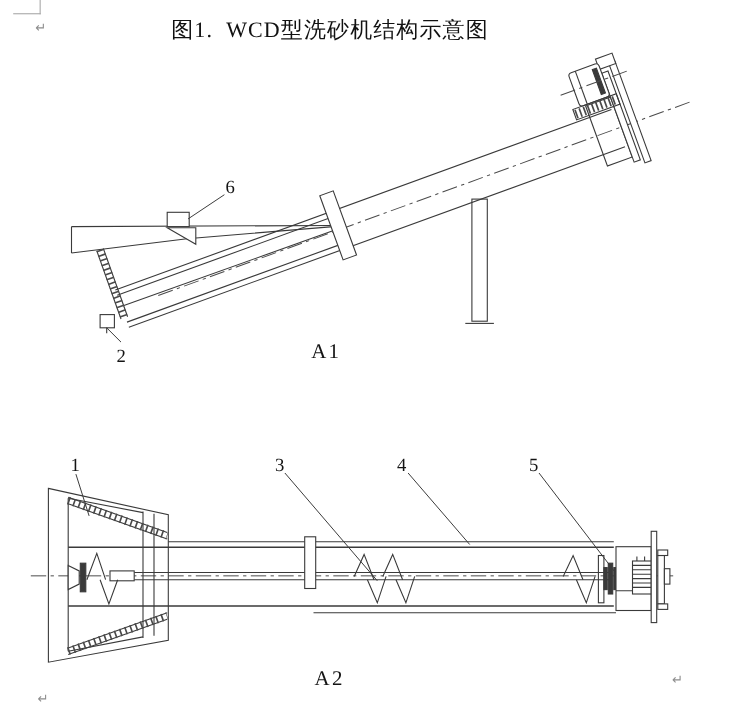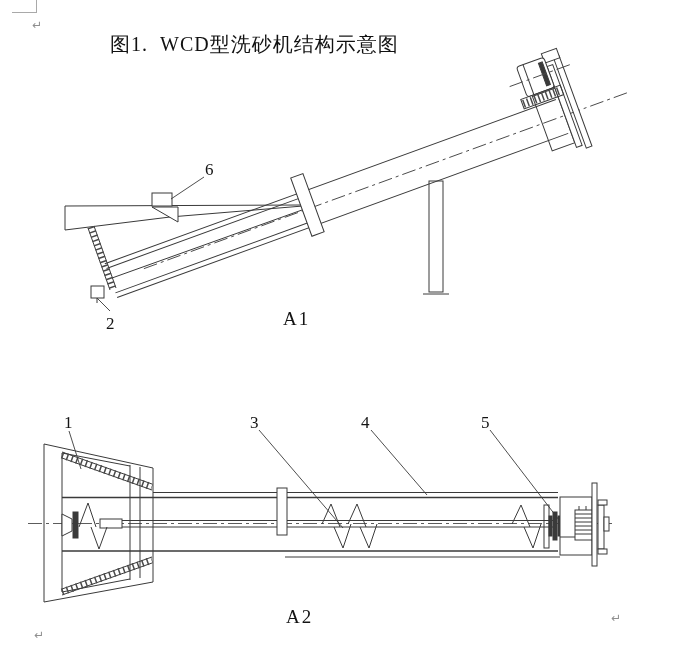--- a/index.html
+++ b/index.html
@@ -1,18 +1,18 @@
 <!DOCTYPE html>
 <html><head>
 <meta charset="utf-8">
 <style>
   html,body{margin:0;padding:0;background:#ffffff;}
   .page{position:relative;width:680px;height:648px;background:#ffffff;overflow:hidden;
         font-family:"Liberation Serif","DejaVu Serif",serif;}
-  .figure-title{position:absolute;left:110px;top:31px;width:380px;text-align:left;
+  .figure-title{position:absolute;left:110px;top:14px;width:380px;text-align:center;
         font-size:20px;color:#111;letter-spacing:1px;white-space:pre;}
   .corner-mark{position:absolute;left:12px;top:0;width:24px;height:12px;
         border-right:1px solid #a9a9a9;border-bottom:1px solid #a9a9a9;}
   .pmark{position:absolute;font-size:12px;color:#8f8f8f;
         font-family:"DejaVu Sans",sans-serif;line-height:12px;}
   .pmark.m1{left:32px;top:19px;}
   .pmark.m2{left:34px;top:629px;}
   .pmark.m3{left:611px;top:612px;}
   svg{position:absolute;left:0;top:0;}
   .ln{stroke:#3a3a3a;stroke-width:1;fill:none;}

